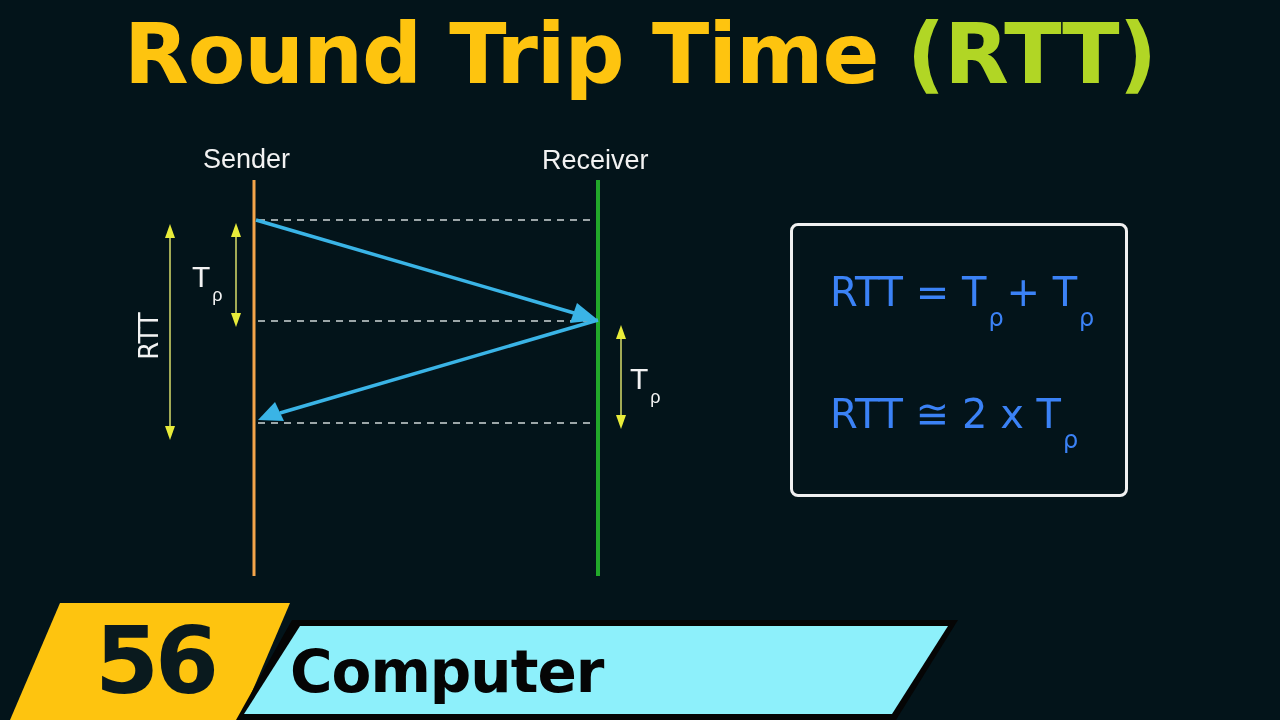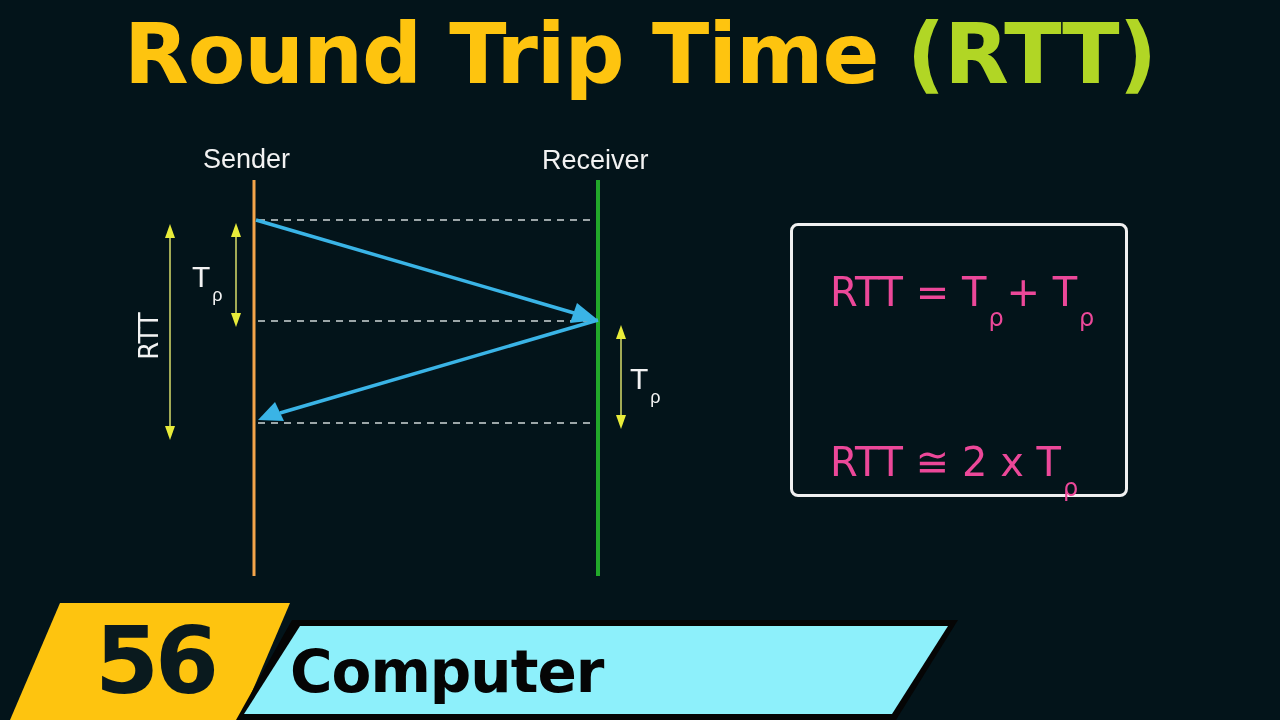--- a/index.html
+++ b/index.html
@@ -26,21 +26,21 @@
       font-size: 27px; line-height: 30px;
     }
     svg.diagram { position: absolute; left: 0; top: 0; }
     .formula-box {
       position: absolute; left: 790px; top: 223px;
       width: 338px; height: 274px;
       border: 3px solid #f0f0f0; border-radius: 8px;
       box-sizing: border-box;
     }
     .formula {
-      position: absolute; color: #ec4899;
+      position: absolute; color: #3b82f6;
       font-family: "DejaVu Sans", sans-serif;
       font-size: 40px; line-height: 44px; white-space: nowrap;
     }
     .sub { font-size: 24px; position: relative; top: 20px; margin-left: 2px; }
     .badge-num {
       position: absolute; left: 60px; top: 603px;
       width: 190px; height: 117px;
       font-family: "DejaVu Sans", sans-serif; font-weight: bold;
       font-size: 92px; color: #0a1a1e; line-height: 117px; text-align: center;
       letter-spacing: -4px;
@@ -123,21 +123,21 @@
 </div>
 
 <div class="formula-box"></div>
 <div class="formula" style="left:830px; top:270px;">
   <span>RTT</span>
   <span>=</span>
   <span>T</span><span class="sub">ρ</span>
   <span style="margin-left:-10px;">+</span>
   <span>T</span><span class="sub">ρ</span>
 </div>
-<div class="formula" style="left:830px; top:392px;margin-top:48px;">
+<div class="formula" style="left:830px; top:392px;">
   <span>RTT</span>
   <span>≅</span>
   <span>2</span>
   <span>x</span>
   <span>T</span><span class="sub">ρ</span>
 </div>
 
 <div class="badge-num">56</div>
 <div class="series-label">Computer Networks</div>
 

